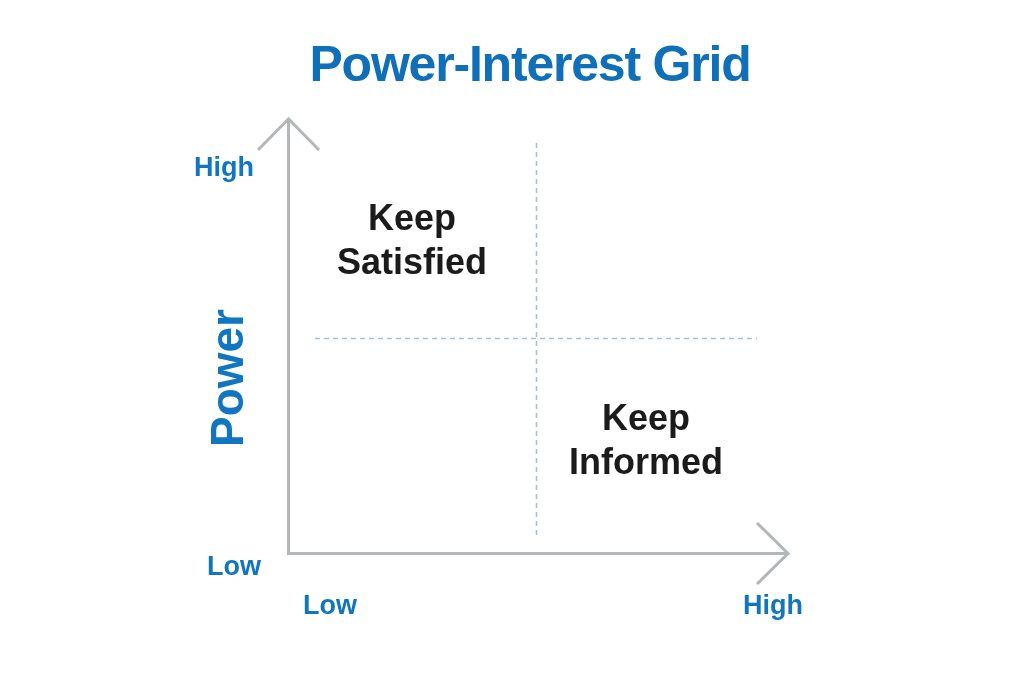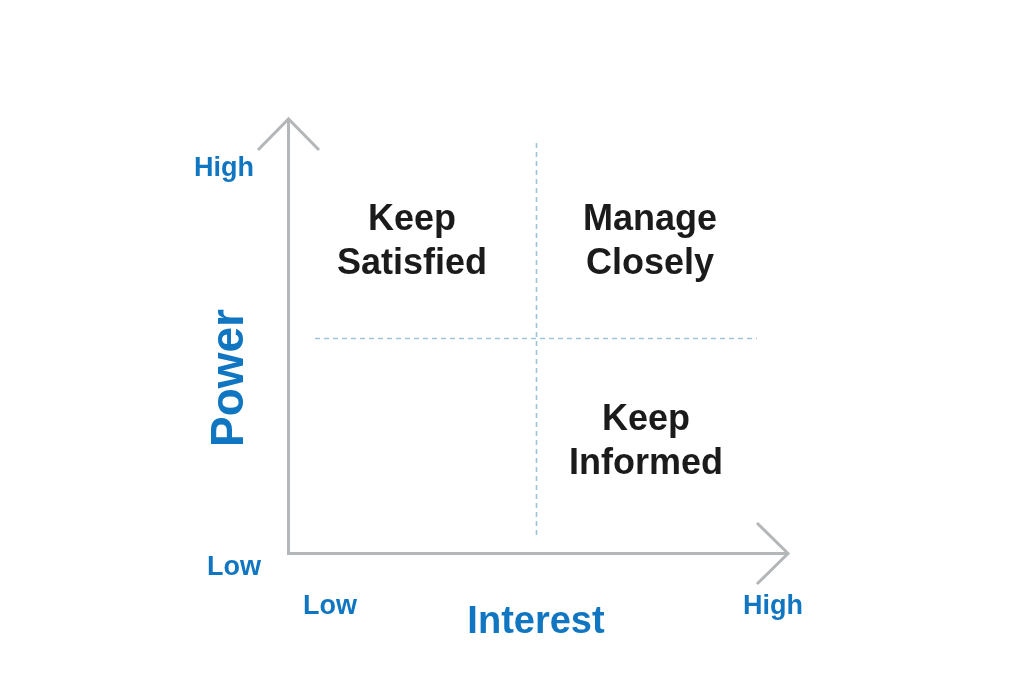--- a/index.html
+++ b/index.html
@@ -94,29 +94,27 @@
 
     <path class="divider-stroke" d="M315 338.5 H757"></path>
     <path class="divider-stroke" d="M536.5 143 V536"></path>
 
     <path class="axis-stroke" d="M288.5 554.5 V121"></path>
     <path class="axis-stroke" d="M258 150 L288.5 119 L319 150"></path>
     <path class="axis-stroke" d="M287 553.5 H786"></path>
     <path class="axis-stroke" d="M757 523 L788 553.5 L757 584"></path>
   </svg>
 
+  <div class="abs diagram-title">Power-Interest Grid</div>
 
   <div class="abs axis-label y-axis-title">Power</div>
   <div class="abs axis-label tick y-high">High</div>
   <div class="abs axis-label tick y-low">Low</div>
 
-  <div class="abs axis-label x-axis-title">Interest</div>
   <div class="abs axis-label tick x-low">Low</div>
   <div class="abs axis-label tick x-high">High</div>
 
   <div class="abs quadrant-label q-tl">Keep
 Satisfied</div>
-  <div class="abs quadrant-label q-tr">Manage
-Closely</div>
   <div class="abs quadrant-label q-br">Keep
 Informed</div>
 
 </div>
 
 </body></html>

